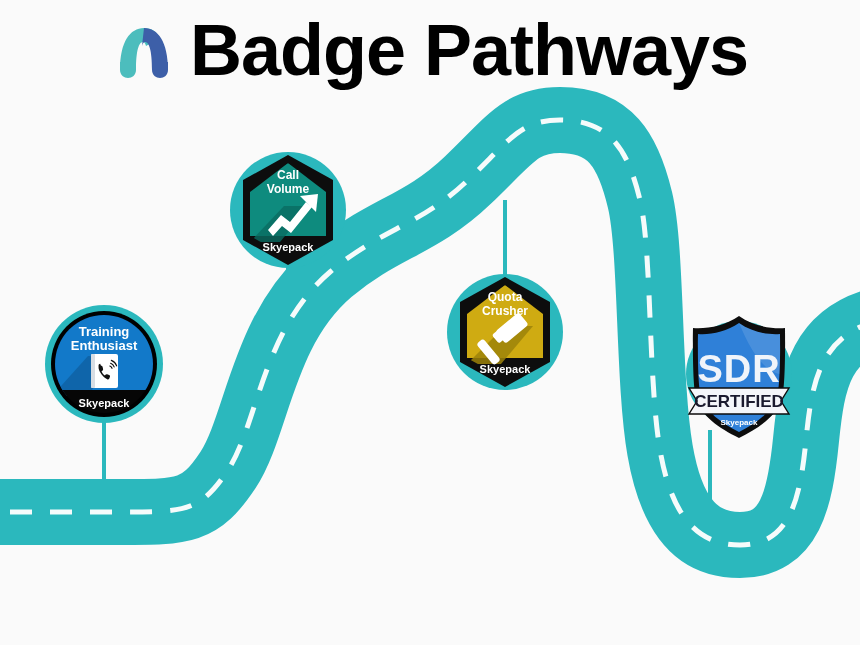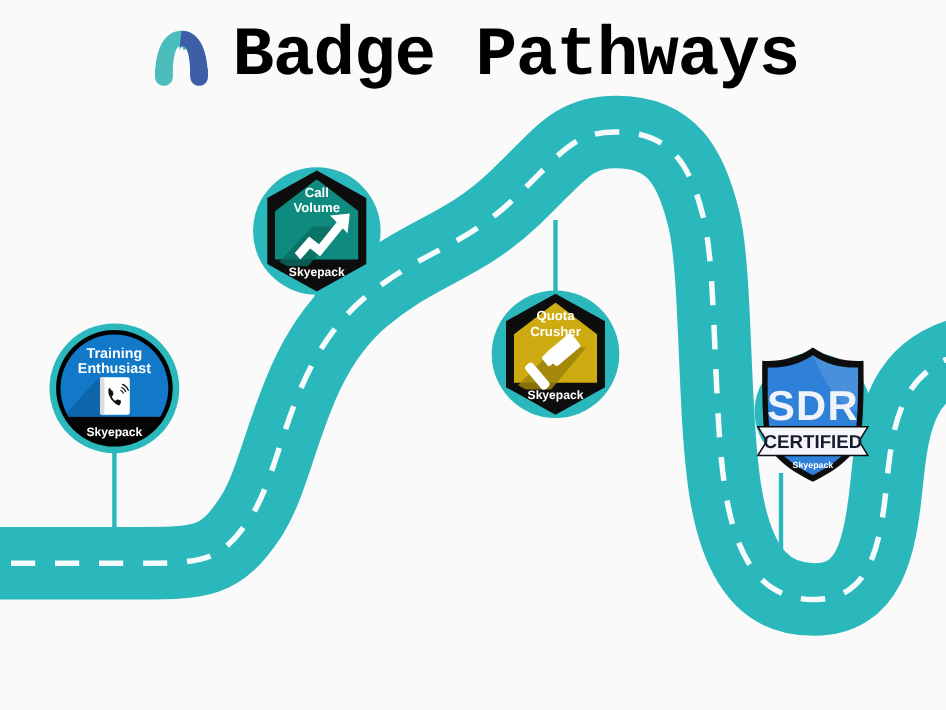--- a/index.html
+++ b/index.html
@@ -34,22 +34,22 @@
     gap: 14px;
     z-index: 40;
   }
   #logo-mark {
     width: 64px;
     height: 64px;
     flex: none;
     display: block;
   }
   #app-title {
-    font-family: Liberation Mono, monospace;
-    font-size: 63px;
+    font-family: Liberation Sans, sans-serif;
+    font-size: 72px;
     font-weight: 700;
     color: #000000;
     letter-spacing: -1px;
     line-height: 1;
     white-space: nowrap;
     margin: 0;
     padding: 0;
   }
 
   
@@ -124,21 +124,21 @@
              C 812 380 820 330 890 318" fill="none" stroke="#f5fbfb" stroke-width="5" stroke-dasharray="22 18" stroke-linecap="butt"></path>
   </svg>
 
   <svg id="stem-layer" viewBox="0 0 860 645" width="860" height="645" aria-hidden="true">
     <line x1="104" y1="400" x2="104" y2="482" stroke="#2bb8bd" stroke-width="4"></line>
     <line x1="288" y1="246" x2="288" y2="330" stroke="#2bb8bd" stroke-width="4"></line>
     <line x1="505" y1="364" x2="505" y2="200" stroke="#2bb8bd" stroke-width="4"></line>
     <line x1="710" y1="430" x2="710" y2="534" stroke="#2bb8bd" stroke-width="4"></line>
   </svg>
 
-  <div class="badge" id="badge-training-enthusiast" style="left:44px; top:293px; width:120px; height:120px;">
+  <div class="badge" id="badge-training-enthusiast" style="left:44px; top:304px; width:120px; height:120px;">
     <svg viewBox="0 0 120 120" width="120" height="120">
       <defs>
         <clipPath id="clip-circle-1">
             <circle cx="60" cy="60" r="49"></circle>
           </clipPath>
       </defs>
 
       <circle cx="60" cy="60" r="59" fill="#2bb8bd"></circle>
 
       <circle cx="60" cy="60" r="53" fill="#000000"></circle>
@@ -198,21 +198,21 @@
         </g>
       </g>
 
       <text class="badge-title" x="60" y="29" font-size="12">Call</text>
       <text class="badge-title" x="60" y="43" font-size="12">Volume</text>
 
       <text class="badge-brand" x="60" y="101" font-size="11">Skyepack</text>
     </svg>
   </div>
 
-  <div class="badge" id="badge-quota-crusher" style="left:445px; top:262px; width:120px; height:120px;">
+  <div class="badge" id="badge-quota-crusher" style="left:445px; top:272px; width:120px; height:120px;">
     <svg viewBox="0 0 120 120" width="120" height="120">
       <defs>
         <clipPath id="clip-hex-3">
           <path d="M 60 13 L 98 34 L 98 86 L 60 107 L 22 86 L 22 34 Z"></path>
         </clipPath>
       </defs>
 
       <circle cx="60" cy="60" r="58" fill="#2bb8bd"></circle>
 
       <path d="M 60 5 L 105 30 L 105 90 L 60 115 L 15 90 L 15 30 Z" fill="#0d0d0d"></path>

